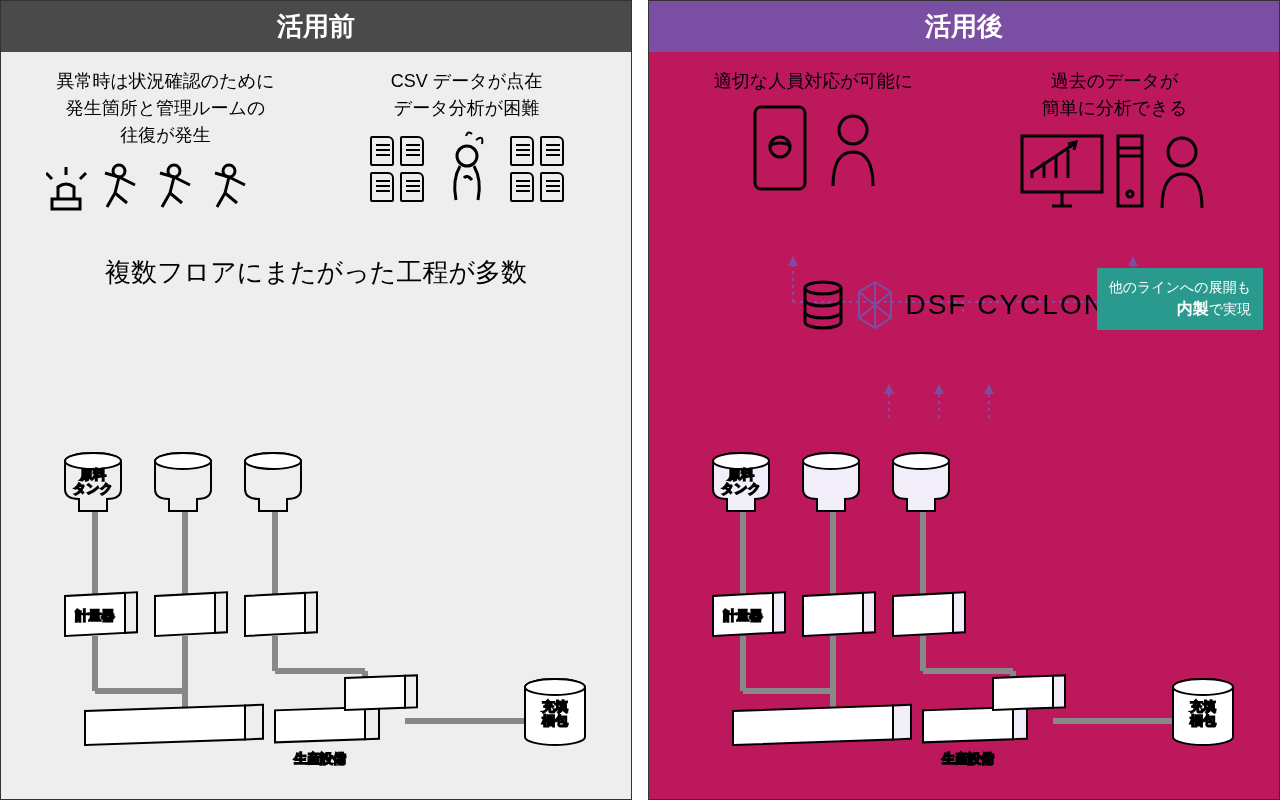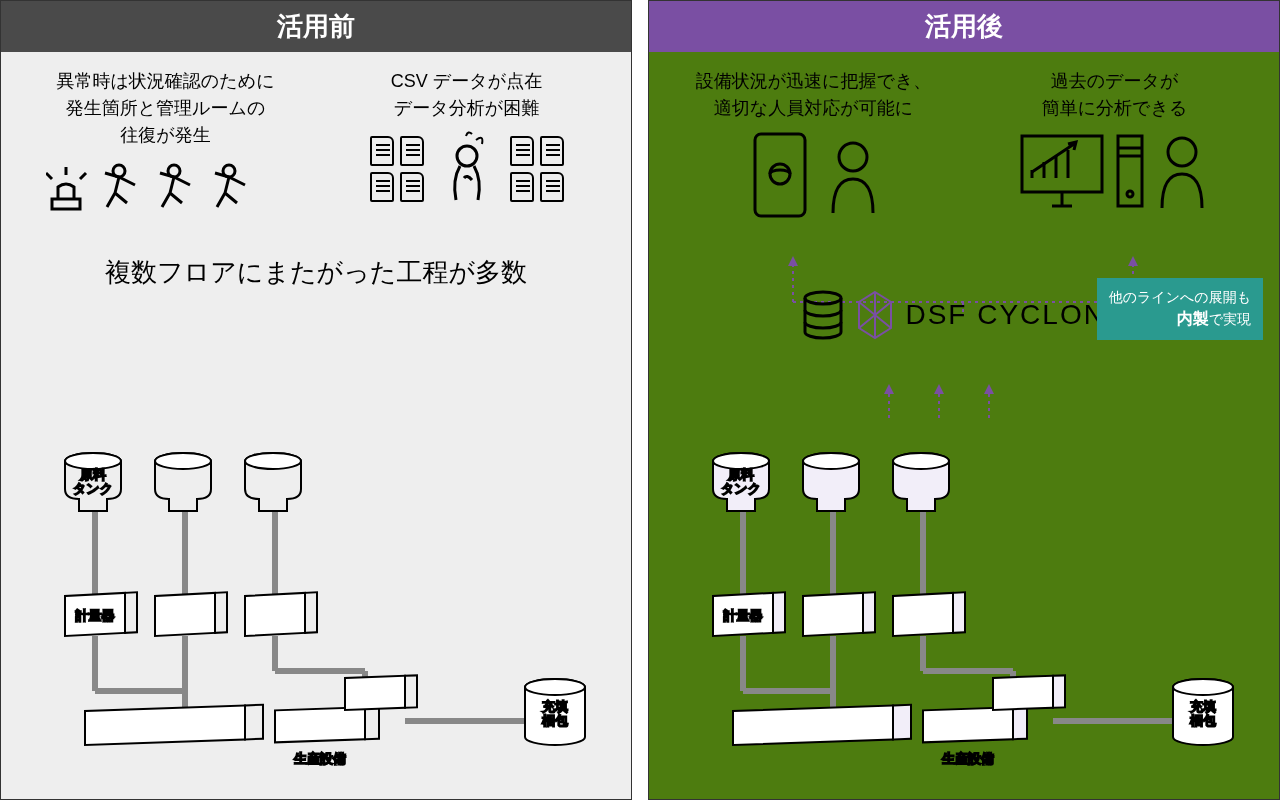--- a/index.html
+++ b/index.html
@@ -1,20 +1,20 @@
 <!DOCTYPE html>
 <html><head>
 <meta charset="utf-8">
 <style>
   * { box-sizing: border-box; margin: 0; padding: 0; }
   body { font-family: "Hiragino Sans", "Meiryo", sans-serif; background: #fff; width: 1280px; height: 800px; overflow: hidden; }
   .container { display: flex; width: 1280px; height: 800px; gap: 16px; }
   .panel { flex: 1; border: 1px solid #333; display: flex; flex-direction: column; position: relative; }
   .panel-left { background: #eeeeee; }
-  .panel-right { background: #4d7c0f; }
+  .panel-right { background: #be185d; }
   .header { color: #fff; font-size: 26px; font-weight: bold; text-align: center; padding: 8px 0; }
   .header-left { background: #4a4a4a; }
   .header-right { background: #7a4fa3; }
   .content { flex: 1; position: relative; padding: 16px 24px 0 24px; }
   .top-row { display: flex; gap: 20px; justify-content: space-between; }
   .top-block { flex: 1; text-align: center; }
   .desc { font-size: 18px; line-height: 1.5; margin-bottom: 8px; }
   .icons-row { display: flex; align-items: center; justify-content: center; gap: 8px; }
   .big-text { font-size: 26px; color: #000000; text-align: center; margin-top: 28px; font-weight: 500; }
   .factory { position: absolute; bottom: 8px; left: 24px; width: 592px; height: 350px; }
@@ -171,21 +171,20 @@
       </div>
     </div>
   </div>
 
   <div class="panel panel-right">
     <div class="header header-right">活用後</div>
     <div class="content">
       <div class="top-row">
         <div class="top-block">
           <div class="desc">
-            <div>設備状況が迅速に把握でき、</div>
             <div>適切な人員対応が可能に</div>
           </div>
           <div class="icons-row">
             <svg width="70" height="90">
                 <g stroke="#000" stroke-width="3" fill="none">
                   <rect x="10" y="4" width="50" height="82" rx="6"></rect>
                   <circle cx="35" cy="44" r="10"></circle>
                   <path d="M25 44 A10 4 0 0 1 45 44"></path>
                 </g>
               </svg>

